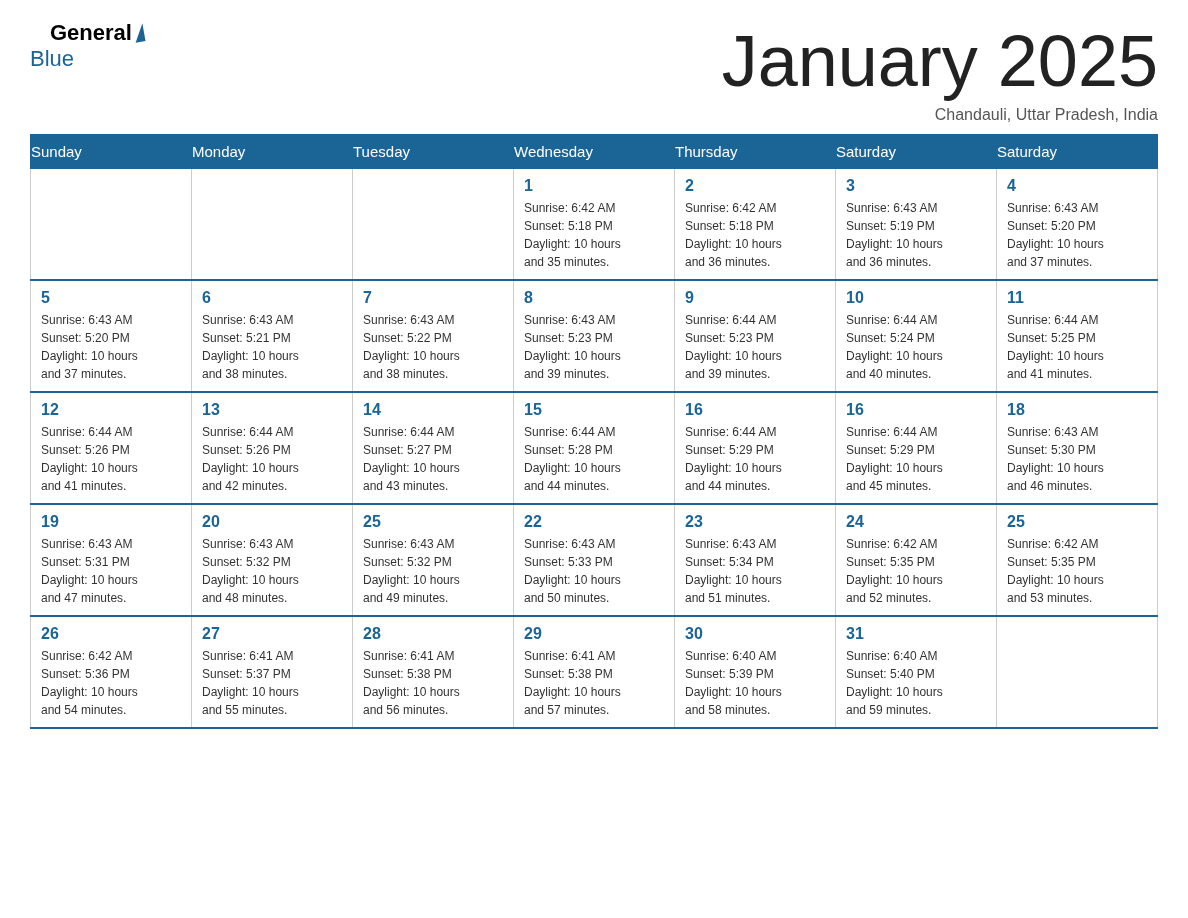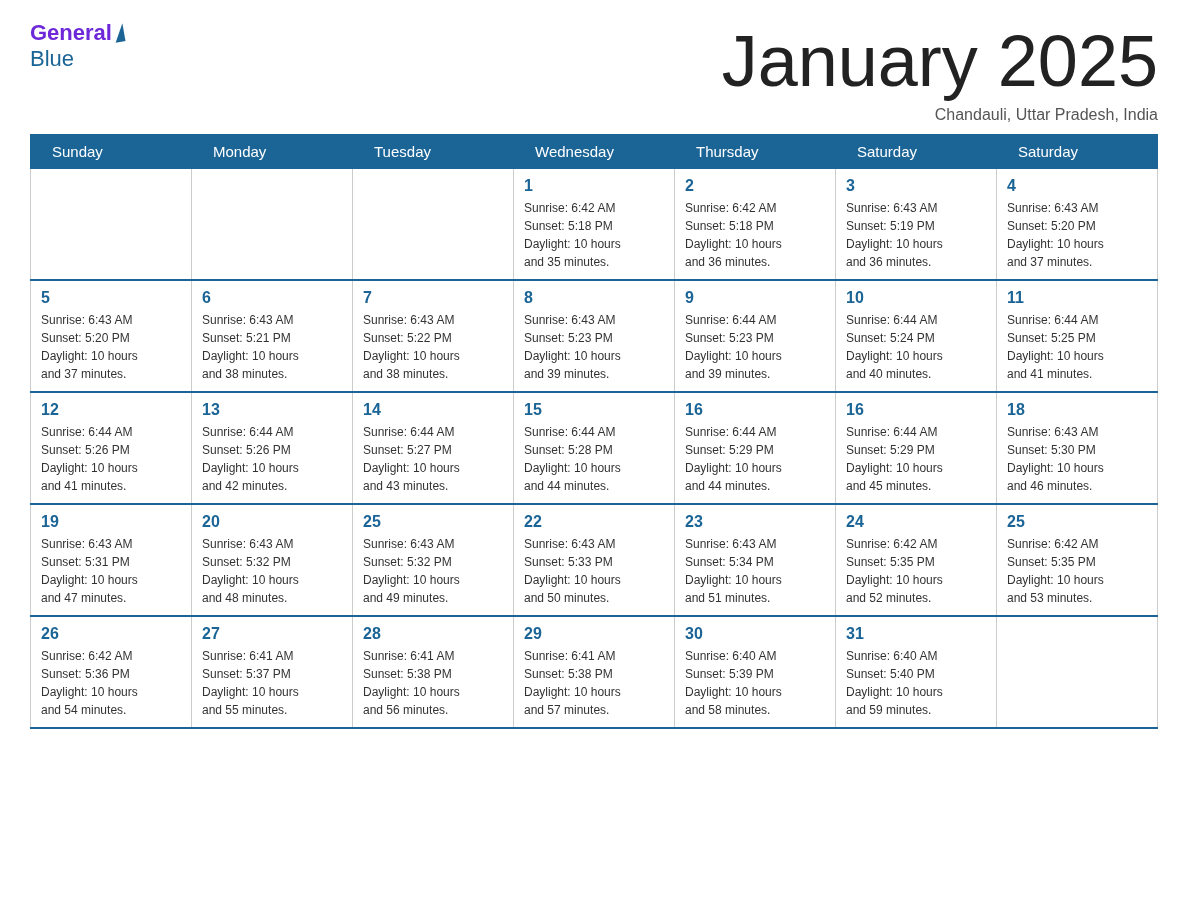--- a/index.html
+++ b/index.html
@@ -21,21 +21,21 @@
       flex-direction: column;
       align-items: flex-start;
     }
     .logo-text {
       display: flex;
       align-items: center;
       font-size: 22px;
       font-weight: bold;
       color: #333;
     }
-    .logo-general { color: #6d28d9; }
+    .logo-general { color: #000000; margin-left: 20px; }
     .logo-triangle {
       width: 0;
       height: 0;
       border-left: 10px solid transparent;
       border-right: 0px solid transparent;
       border-bottom: 18px solid #1a6496;
       display: inline-block;
       margin: 0 2px;
       transform: rotate(-10deg);
     }
@@ -52,21 +52,21 @@
       margin-top: 4px;
     }
     .calendar {
       width: 100%;
       border-collapse: collapse;
       margin-top: 10px;
     }
     .calendar thead tr th {
       background-color: #1a6496;
       color: #fff;
-      padding: 8px 21px;
+      padding: 8px 0;
       text-align: left;
       font-size: 15px;
       font-weight: normal;
       border: 1px solid #1a6496;
     }
     .calendar tbody tr td {
       vertical-align: top;
       padding: 8px 10px;
       border: 1px solid #ccc;
       width: 14.28%;

